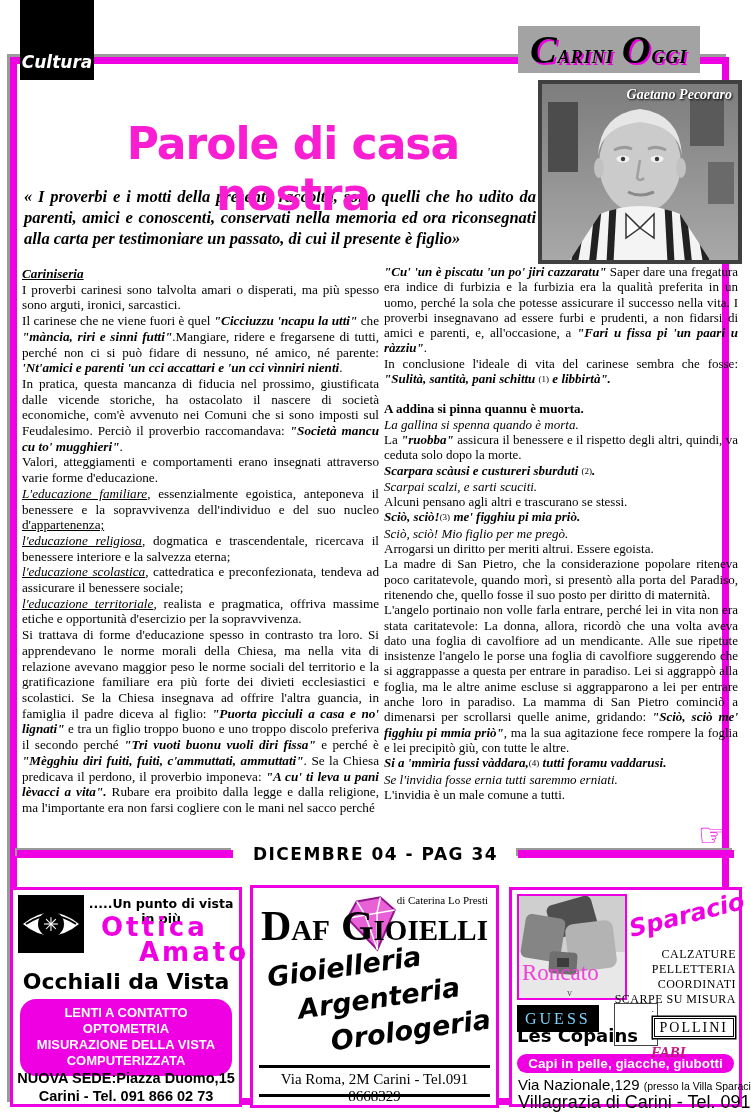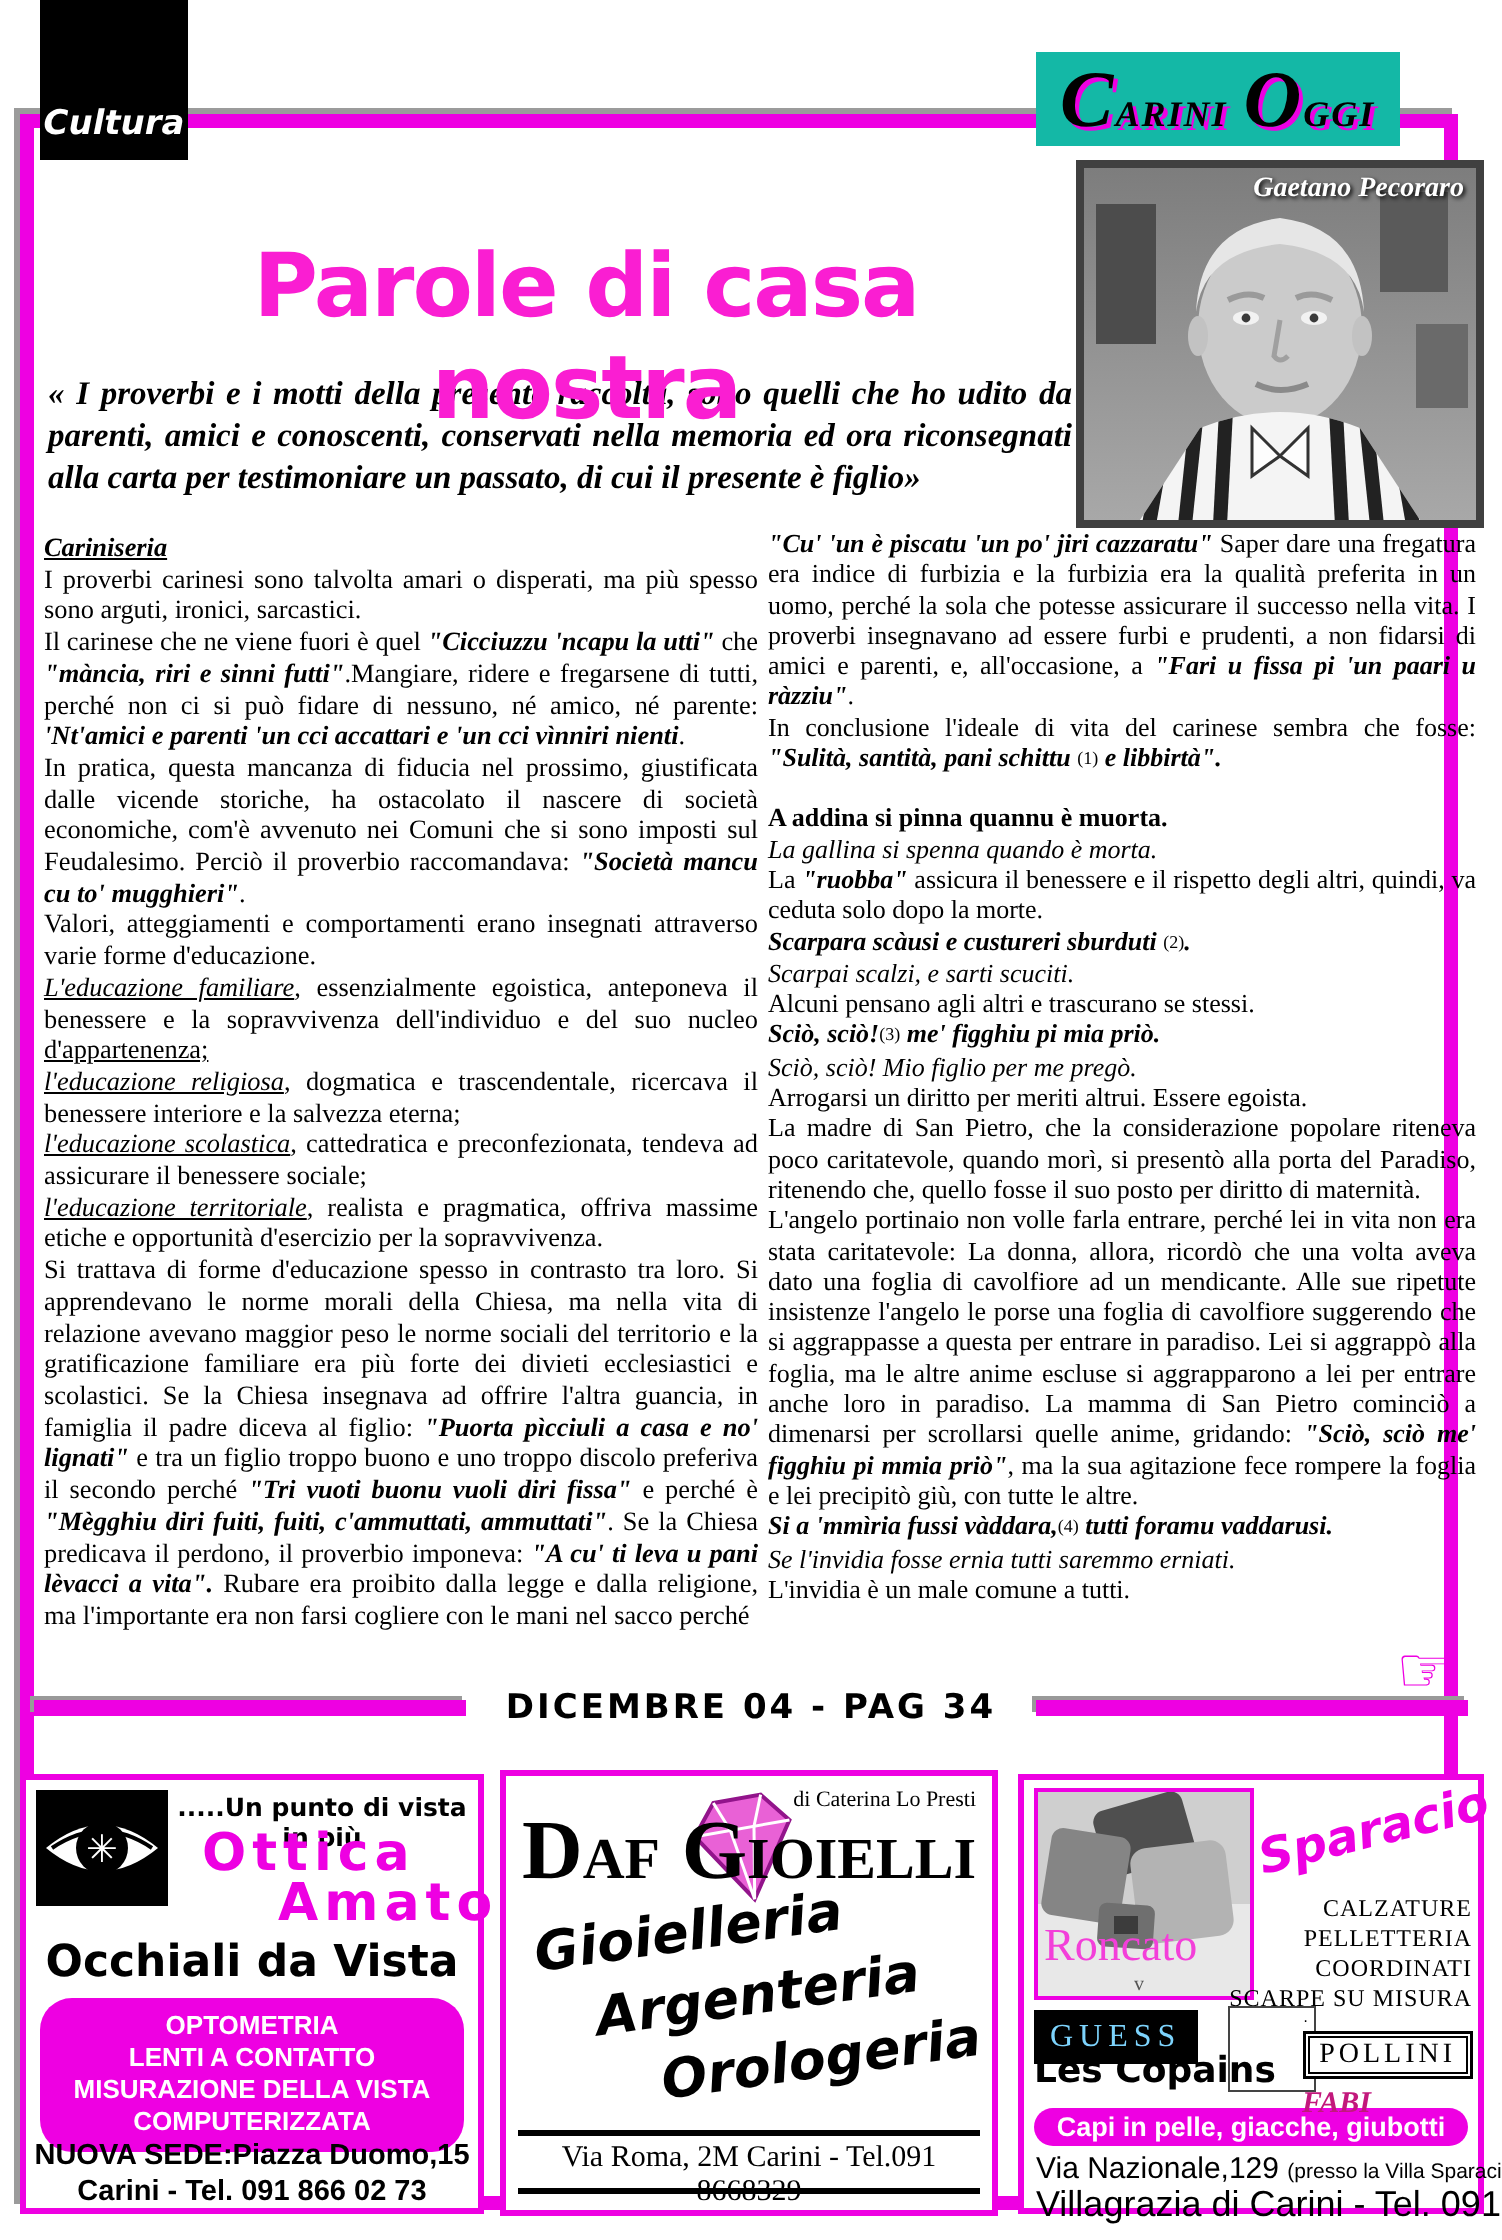--- a/index.html
+++ b/index.html
@@ -11,21 +11,21 @@
   .frame{position:absolute;left:10px;top:57px;width:719px;height:1048px;
          border:7px solid var(--mag);box-sizing:border-box;
          box-shadow:-3px -3px 0 #9b9b9b;}
 
   
   .cultura{position:absolute;left:20px;top:0;width:74px;height:80px;background:#000;
            color:#fff;display:flex;align-items:flex-end;justify-content:center;
            padding-bottom:8px;box-sizing:border-box;
            font-family:"DejaVu Sans",sans-serif;font-weight:bold;font-style:italic;
            font-size:17px;z-index:5;text-align:right;}
-  .masthead{position:absolute;left:518px;top:26px;background:#14b8a6;padding:0 12px;z-index:5;
+  .masthead{position:absolute;left:518px;top:26px;background:#a3a3a3;padding:0 12px;z-index:5;
             font-family:"Liberation Serif",serif;font-style:italic;font-weight:bold;white-space:nowrap;}
   .masthead .word{font-variant:small-caps;font-size:26px;letter-spacing:1px;display:inline-block;
                   text-shadow:2px 2px 0 var(--mag);}
   .masthead .word::first-letter{font-size:40px;}
   .masthead .word + .word{margin-left:8px;}
 
   
   .photo{position:absolute;left:538px;top:80px;width:196px;height:176px;
          border:4px solid #404040;background:#8a8a8a;z-index:4;}
   .photo svg{display:block;}
@@ -251,22 +251,22 @@
       <path d="M8,29 Q33,12 58,29" fill="none" stroke="#000" stroke-width="2"></path>
       <circle cx="33" cy="29" r="13" fill="#000"></circle>
       <text x="33" y="36" text-anchor="middle" font-size="19" fill="#fff">✳</text>
     </svg>
   </div>
   <div class="ot-tagline">.....Un punto di vista in più</div>
   <div class="ot-name ot-name1">Ottica</div>
   <div class="ot-name ot-name2">Amato</div>
   <div class="ot-head">Occhiali da Vista</div>
   <div class="ot-services">
+      <div class="ot-svc">LENTI A CONTATTO</div>
       <div class="ot-svc">OPTOMETRIA</div>
-      <div class="ot-svc">LENTI A CONTATTO</div>
       <div class="ot-svc">MISURAZIONE DELLA VISTA</div>
       <div class="ot-svc">COMPUTERIZZATA</div>
     </div>
   <div class="ot-addr ot-addr1">NUOVA SEDE:Piazza Duomo,15</div>
   <div class="ot-addr ot-addr2">Carini - Tel. 091 866 02 73</div>
 </div>
 
 <div class="ad ad-daf">
   <div class="daf-byline">di Caterina Lo Presti</div>
   <div class="daf-diamond">

